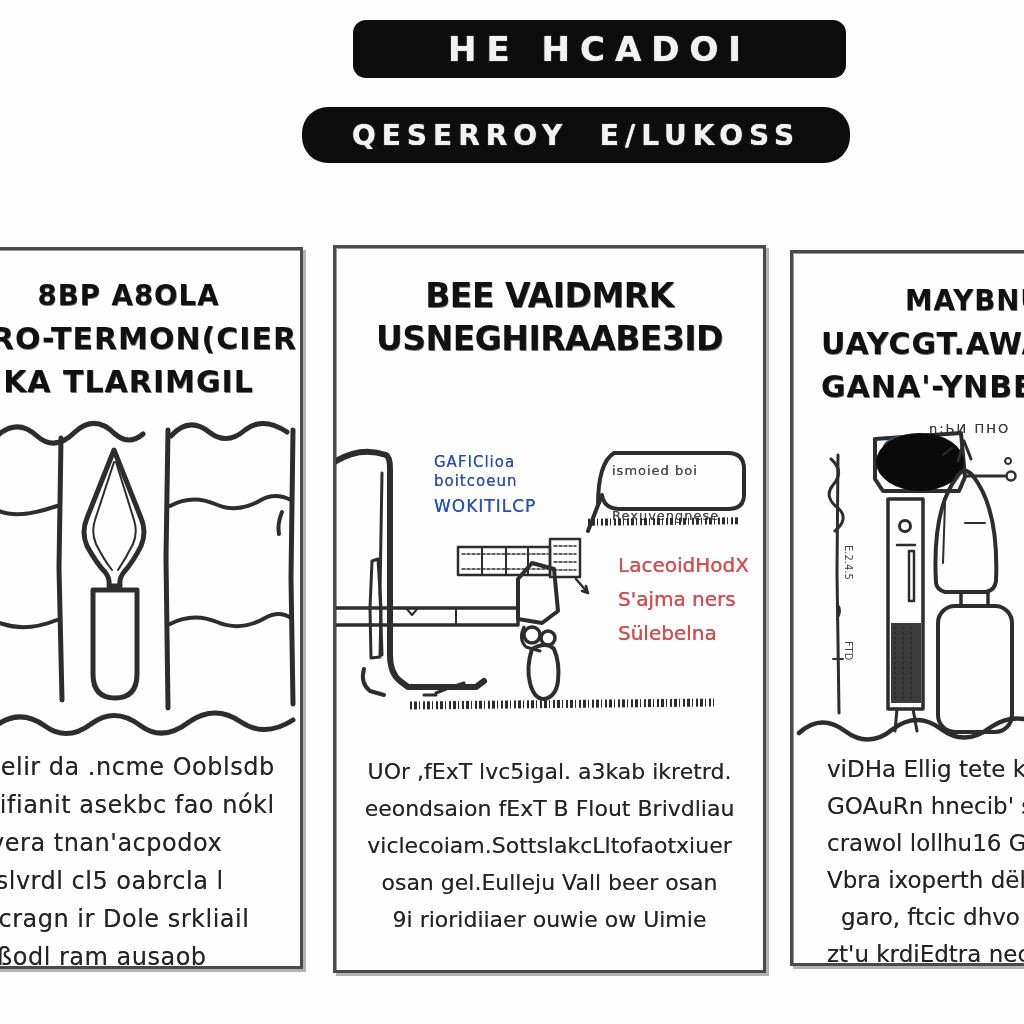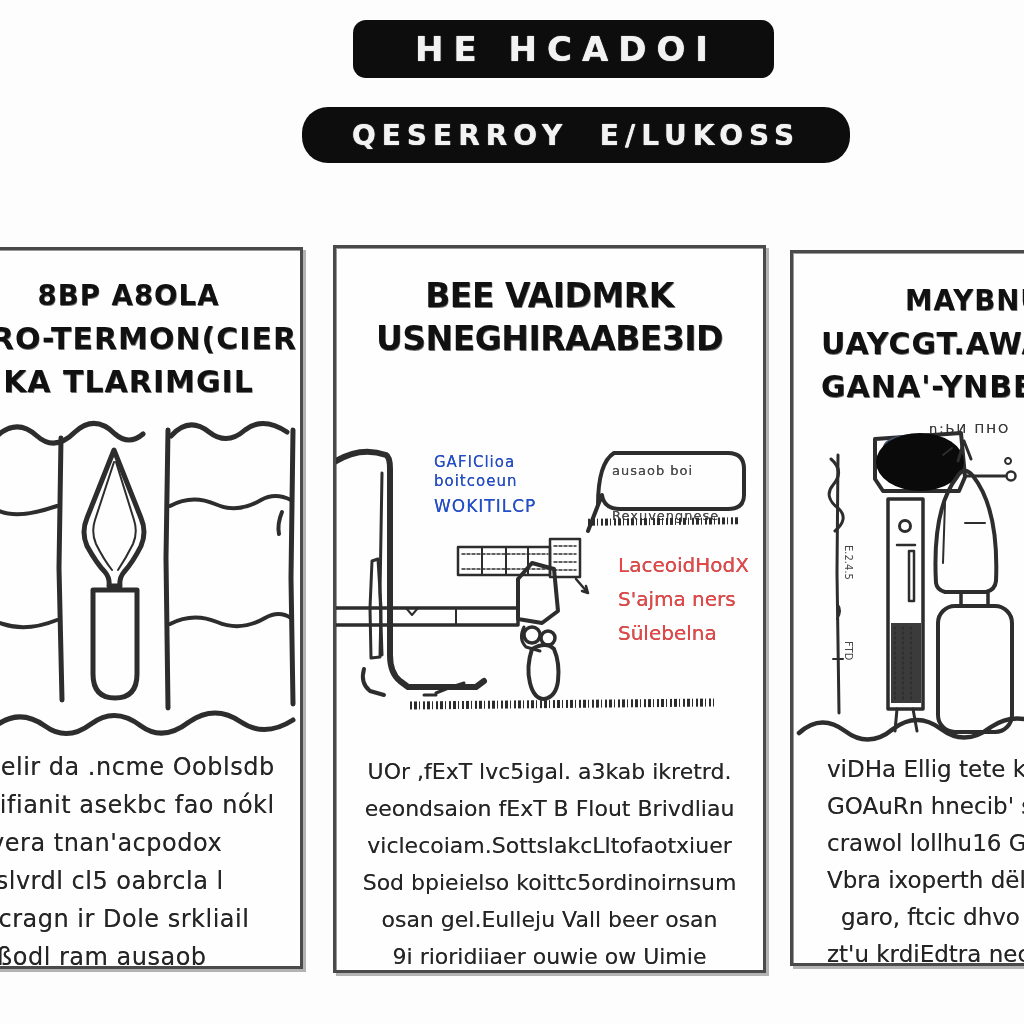--- a/index.html
+++ b/index.html
@@ -1,21 +1,21 @@
 <!DOCTYPE html>
 <html><head>
 <meta charset="utf-8">
 <style>
   html,body{margin:0;padding:0;background:#ffffff;}
   .page{position:relative;width:1024px;height:1024px;overflow:hidden;
         background:#fdfdfd;font-family:"DejaVu Sans",sans-serif;color:#1e1e1e;}
 
   
   .banner{position:absolute;background:#0d0d0d;display:flex;align-items:center;justify-content:center;}
-  .banner-1{left:353px;top:20px;width:415px;height:58px;border-radius:13px;padding-left:6px;}
+  .banner-1{left:353px;top:20px;width:493px;height:58px;border-radius:13px;}
   .banner-2{left:302px;top:107px;width:548px;height:56px;border-radius:26px;}
   .banner span{color:#f2f2f2;font-weight:700;white-space:pre;
                text-shadow:0 0 1px #fff;}
   .banner-1 span{font-size:34px;letter-spacing:10px;}
   .banner-2 span{font-size:28px;letter-spacing:6px;}
 
   
   .panel{position:absolute;background:#fefefe;border:3px solid #4a4a4a;
          box-shadow:3px 3px 0 #b3b3b3, inset 1px 1px 0 #9a9a9a;}
   .panel-left  {left:-46px;top:247px;width:343px;height:716px;}
@@ -139,37 +139,36 @@
 
       <path class="sk" stroke-width="4" d="M278,10 L392,10 Q408,10 408,26 L408,52 Q408,66 392,66 L284,66 Q268,66 266,52 L252,88 L262,62 Q262,20 278,10 Z"></path>
     </svg>
 
     <div class="anno anno-tl">
       <div>GAFIClioa</div>
       <div>boitcoeun</div>
       <div style="margin-top:6px;font-size:17px">WOKITILCP</div>
     </div>
     <div class="anno anno-bubble">
-      <div>ausaob boi</div>
+      <div>ismoied boi</div>
       <div style="margin-top:23px">Rexuvengnese</div>
     </div>
     <div class="anno anno-right">
       <div>LaceoidHodX</div>
       <div>S'ajma ners</div>
       <div>Sülebelna</div>
     </div>
 
     <div class="microline" style="left:252px;top:270px;width:152px;"></div>
     <div class="microline" style="left:74px;top:452px;width:304px;height:8px;"></div>
 
     <div class="panel-body">
       <div>UOr ,fExT lvc5igal. a3kab ikretrd.</div>
       <div>eeondsaion fExT B Flout Brivdliau</div>
       <div>viclecoiam.SottslakcLltofaotxiuer</div>
-      <div>Sod bpieielso koittc5ordinoirnsum</div>
       <div>osan  gel.Eulleju Vall beer osan</div>
       <div>9i rioridiiaer ouwie ow Uimie</div>
     </div>
   </div>
 
   <div class="panel panel-right">
     <div class="panel-title">
       <span class="t1">MAYBNU</span>
       <div>UAYCGT.AWAB</div>
       <div>GANA'-YNBEABK</div>

